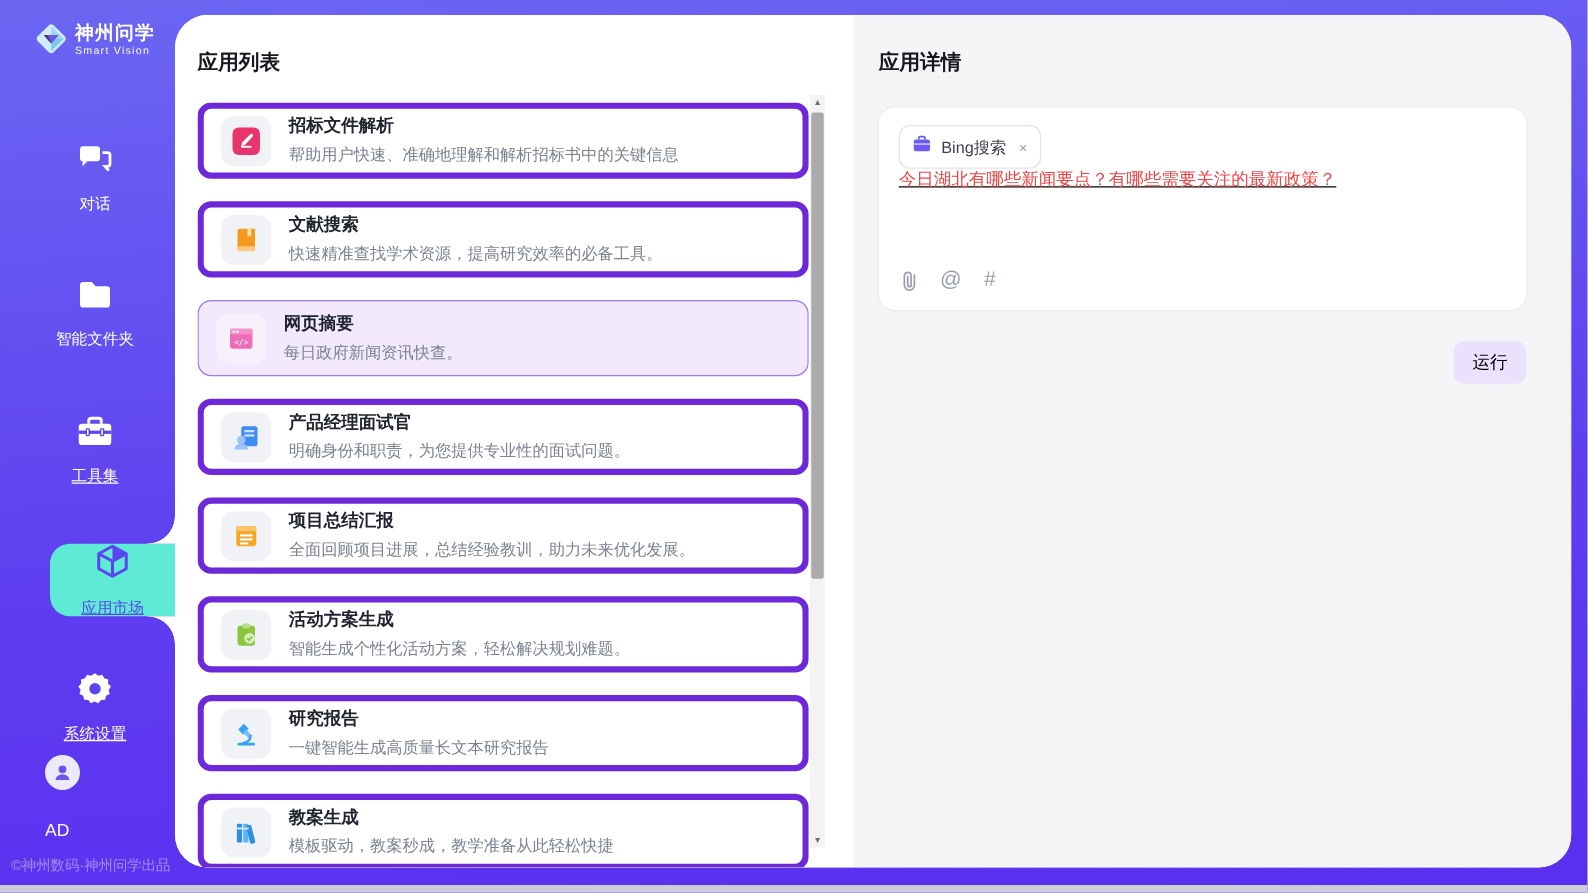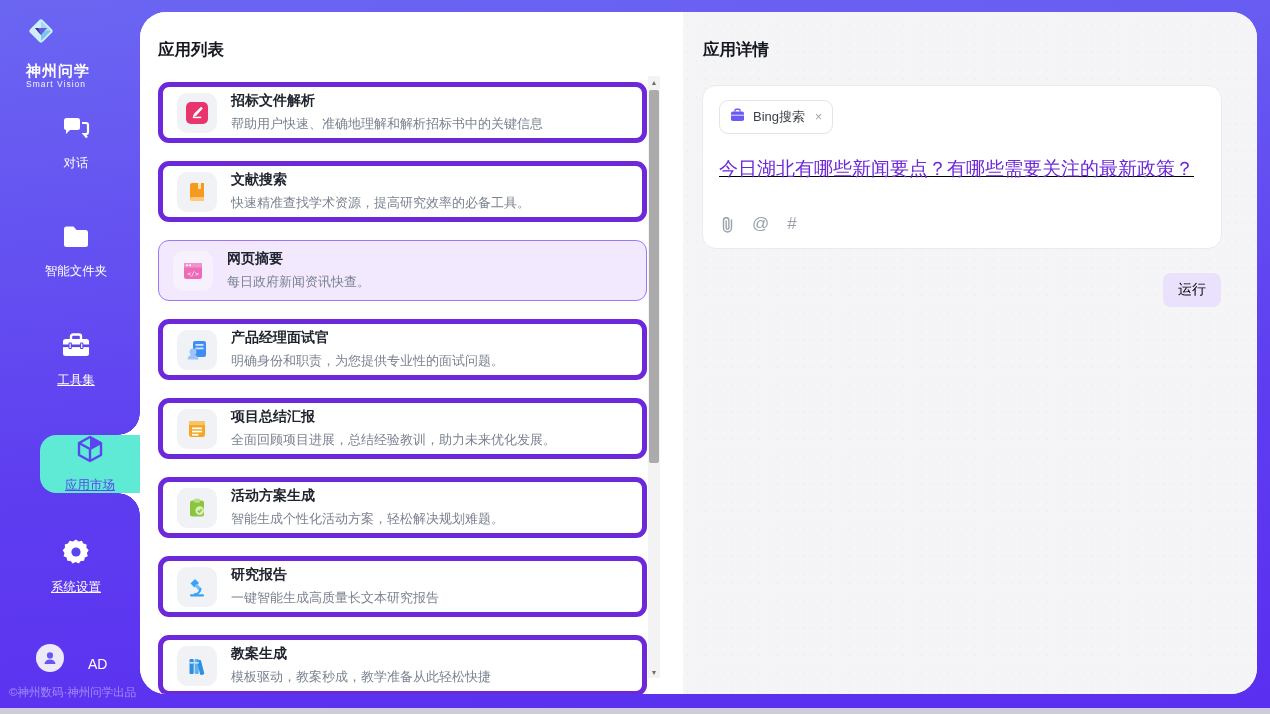--- a/index.html
+++ b/index.html
@@ -7,21 +7,21 @@
   body {
     font-family:"Liberation Sans","DejaVu Sans",sans-serif;
     background:linear-gradient(175deg,#6b66f2 0%,#5e3df0 60%,#5a2ef0 100%);
     position:relative;
   }
   
   .bottom-strip { position:absolute; left:0; right:0; bottom:0; height:6px; background:#ccccdb; }
 
   
   .sidebar { position:absolute; left:0; top:0; width:140px; height:708px; color:#fff; }
-  .logo { display:flex; gap:16px; padding:16px 0 0 26px;flex-direction:column; }
+  .logo { display:flex; align-items:center; gap:4px; padding:16px 0 0 26px; }
   .logo-diamond { width:30px; height:30px; position:relative; flex:0 0 auto; }
   .logo-title { font-size:15px; font-weight:bold; letter-spacing:1px; line-height:17px; }
   .logo-sub { font-size:8.5px; letter-spacing:1px; opacity:.95; }
   .nav { position:absolute; top:88px; left:12px; right:0; }
   .nav-item {
     height:109px; display:flex; flex-direction:column; align-items:center;
     justify-content:center; gap:9px; cursor:pointer; position:relative;
   }
   .nav-item .nav-label { font-size:12.5px; color:#fff; }
   .nav-item .nav-label.u { text-decoration:underline; }
@@ -31,21 +31,21 @@
   }
   .nav-item.active::before {
     content:""; position:absolute; right:0; top:-22px; width:22px; height:22px;
     background:radial-gradient(circle at 0 0, transparent 21.5px, #fff 22px);
   }
   .nav-item.active::after {
     content:""; position:absolute; right:0; bottom:-22px; width:22px; height:22px;
     background:radial-gradient(circle at 0 100%, transparent 21.5px, #fff 22px);
   }
   .nav-item.active .nav-label { color:#5b45f0; }
-  .user-row { position:absolute; bottom:36px; left:36px; display:flex; align-items:flex-end; gap:24px; }
+  .user-row { position:absolute; bottom:36px; left:36px; display:flex; align-items:flex-start; gap:24px;flex-direction:column; }
   .avatar { width:28px; height:28px; border-radius:50%; background:#ece9fb; display:flex; align-items:center; justify-content:center; }
   .user-name { font-size:14px; color:#fff; }
   .copyright { position:absolute; bottom:8px; left:9px; font-size:11.5px; color:rgba(255,255,255,.42); white-space:nowrap; }
 
   
   .sheet {
     position:absolute; left:140px; top:12px; right:13px; bottom:20px;
     border-radius:26px; overflow:hidden; display:flex; background:#fff;
   }
   .app-panel { width:543px; background:#fff; position:relative; flex:0 0 auto; }
@@ -80,21 +80,21 @@
   .query-card {
     margin:24px 35px 0 19px; background:#fff; border:1px solid #ebebee; border-radius:14px;
     padding:14px 16px 16px 16px; height:164px; position:relative;text-decoration:underline;
   }
   .tool-tag {
     display:inline-flex; align-items:center; gap:8px; border:1px solid #e3e3e8; border-radius:9px;
     padding:7px 10px; background:#fff;
   }
   .tool-tag-label { font-size:13px; color:#3a3f4a; }
   .tag-close { color:#9aa0ab; font-size:12px; cursor:pointer; padding-left:2px; }
-  .query-text { font-size:19px; color:#6d28d9; margin-top:22px; }
+  .query-text { font-size:14px; color:#ef4444; }
   .input-icons { position:absolute; left:18px; bottom:14px; display:flex; align-items:center; gap:18px; color:#9aa0ab; }
   .ii { font-size:16px; cursor:pointer; display:flex; align-items:center; }
   .run-row { display:flex; justify-content:flex-end; margin:24px 36px 0 0; }
   .run-btn {
     background:#eae2fc; color:#000000; font-size:14px; border:none; border-radius:8px;
     padding:8px 15px; cursor:pointer; font-family:inherit;
   }
 </style>
 </head>
 <body>

